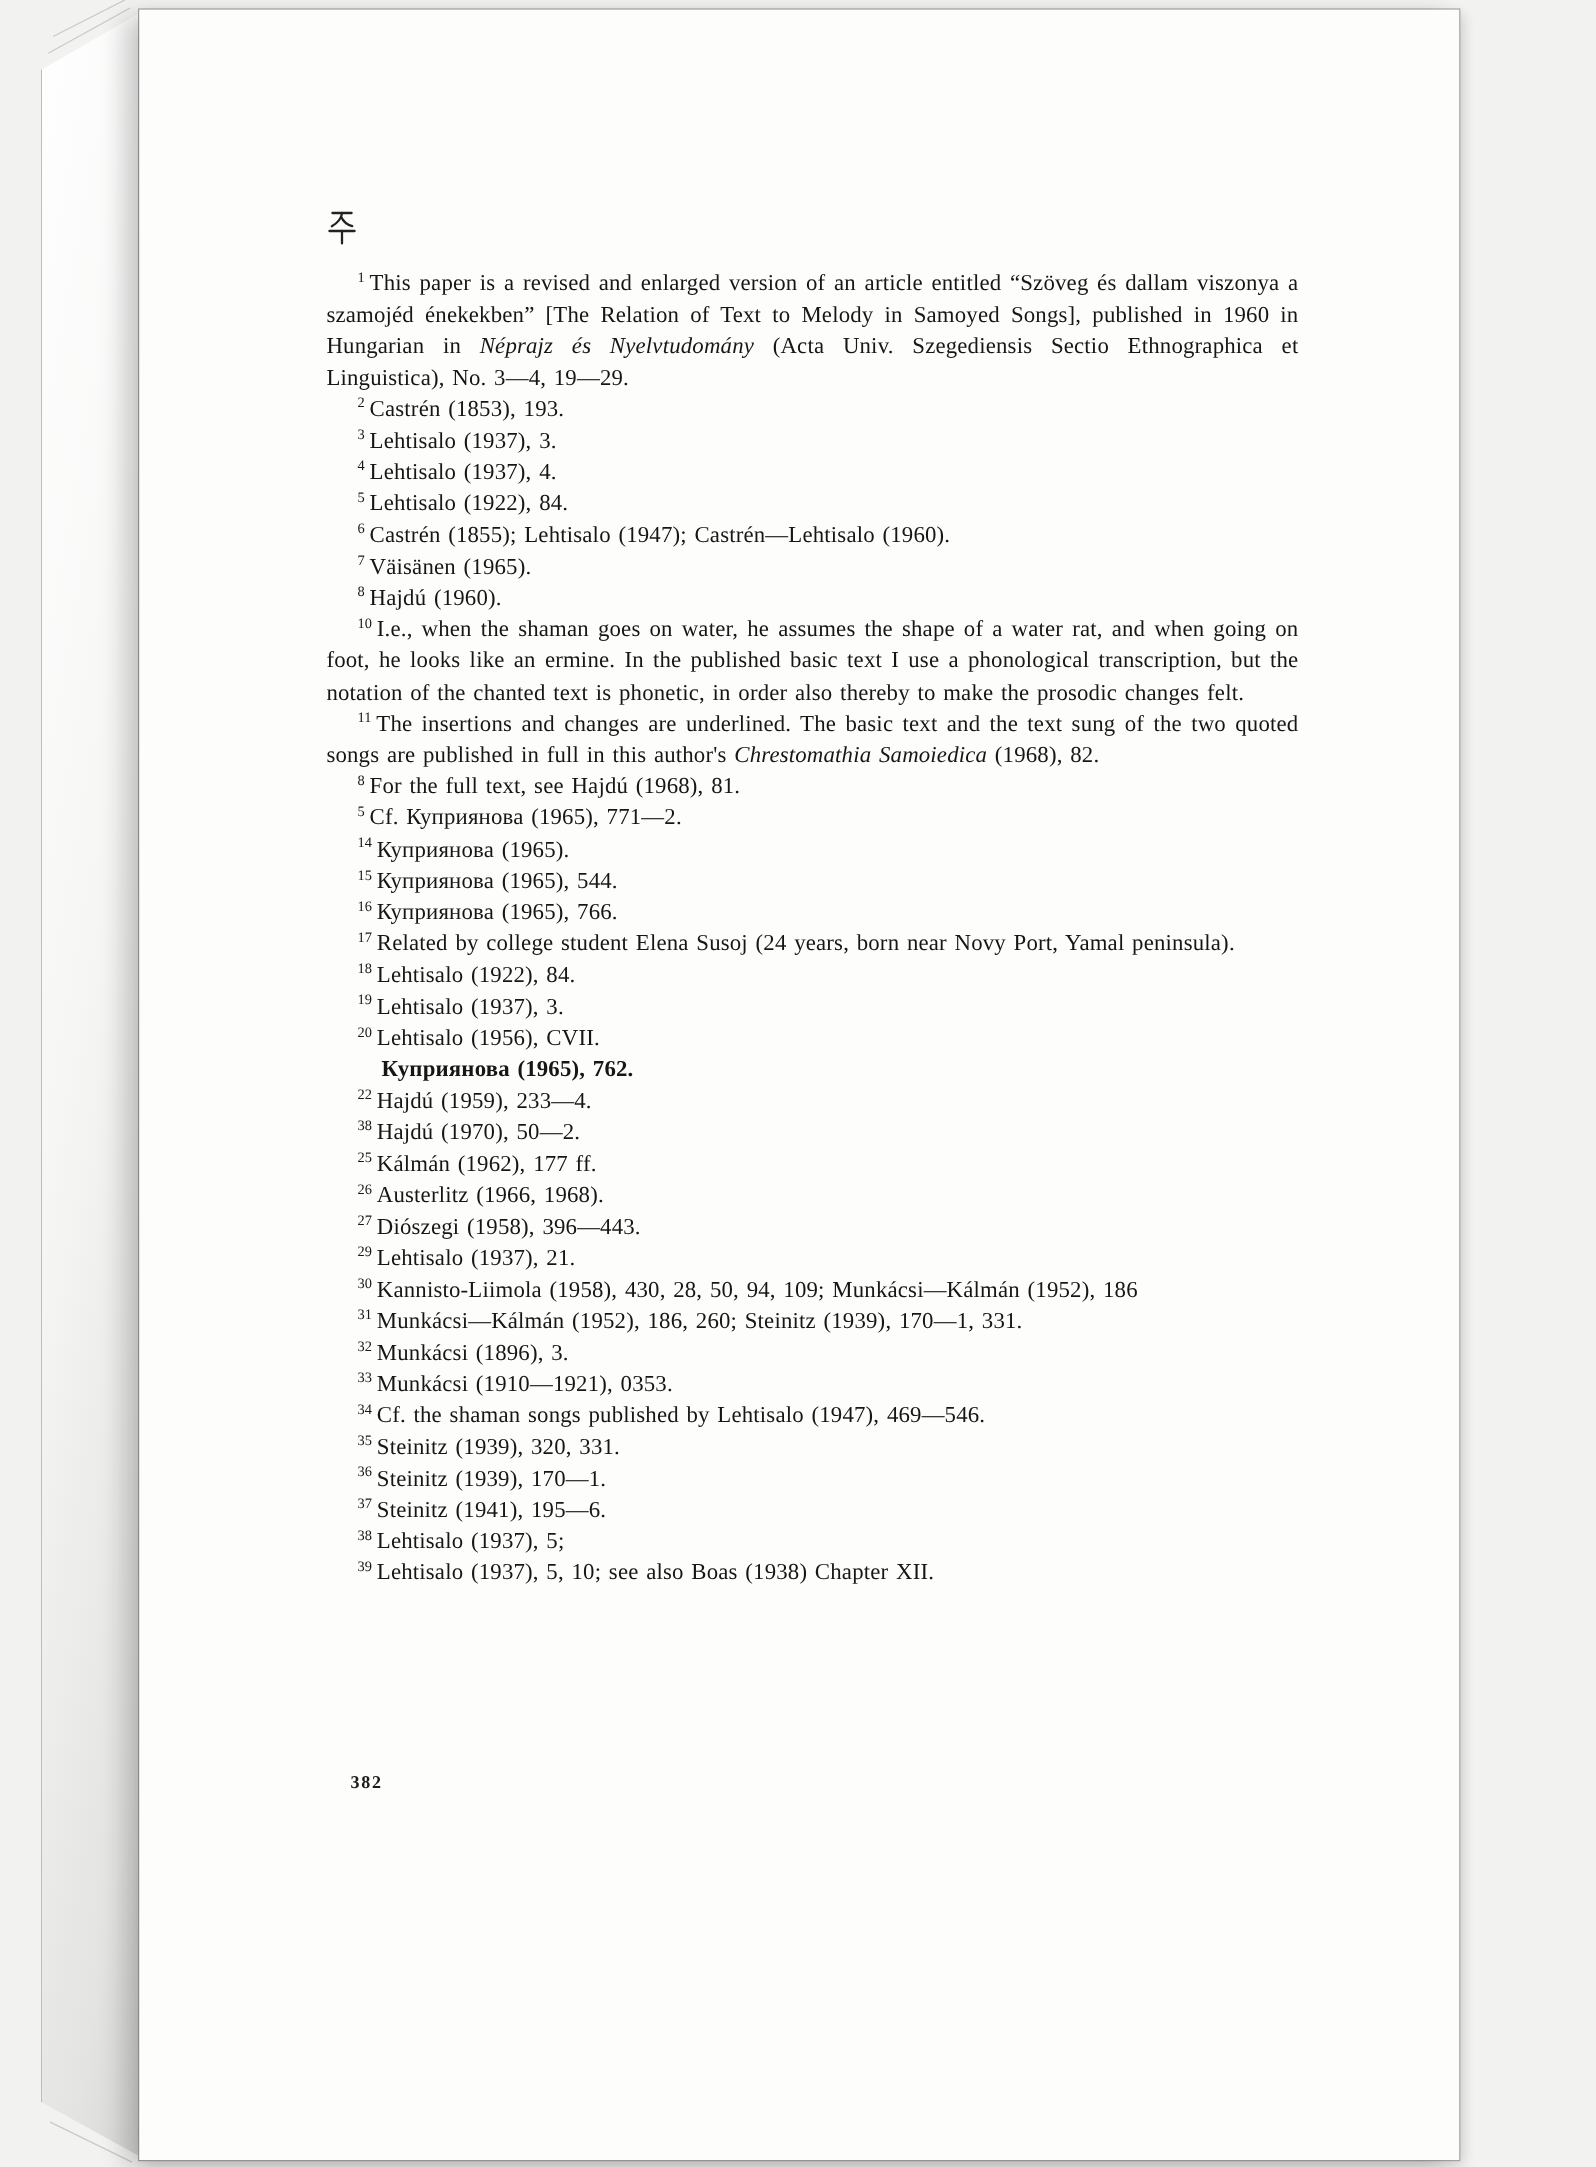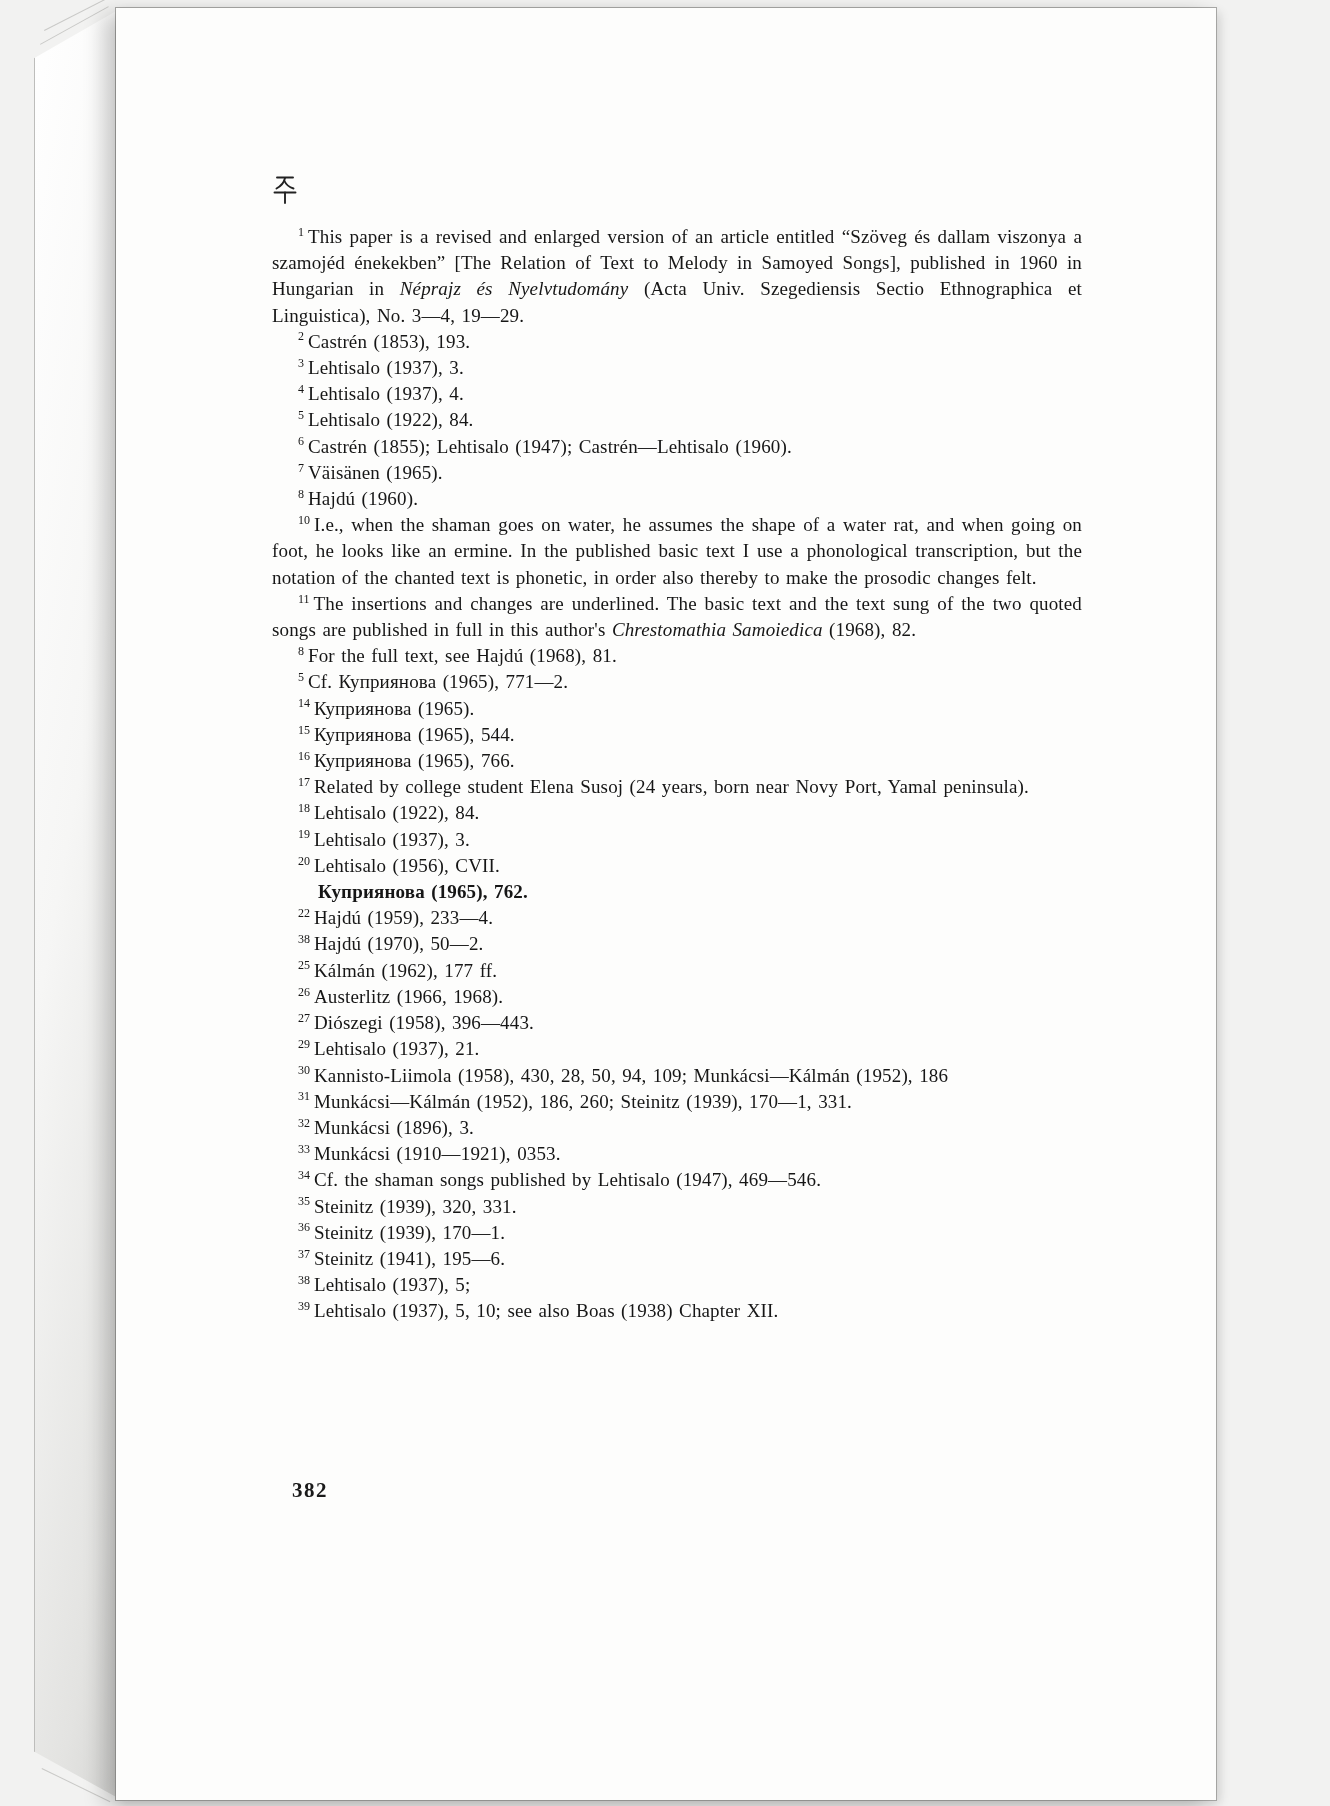--- a/index.html
+++ b/index.html
@@ -70,21 +70,21 @@
     line-height: 0;
     vertical-align: super;
     margin-right: 4px;
     letter-spacing: 0;
   }
   .fn-text i { font-style: italic; }
 
   .page-number {
     position: absolute;
     top: 1470px; left: 20px;
-    font-size: 21px;
+    font-size: 15px;
     font-weight: 600;
     letter-spacing: 1.5px;
     color: #1a1a1a;
   }
 
   .sr-only {
     position: absolute;
     width: 1px; height: 1px;
     overflow: hidden;
     clip: rect(0 0 0 0);

